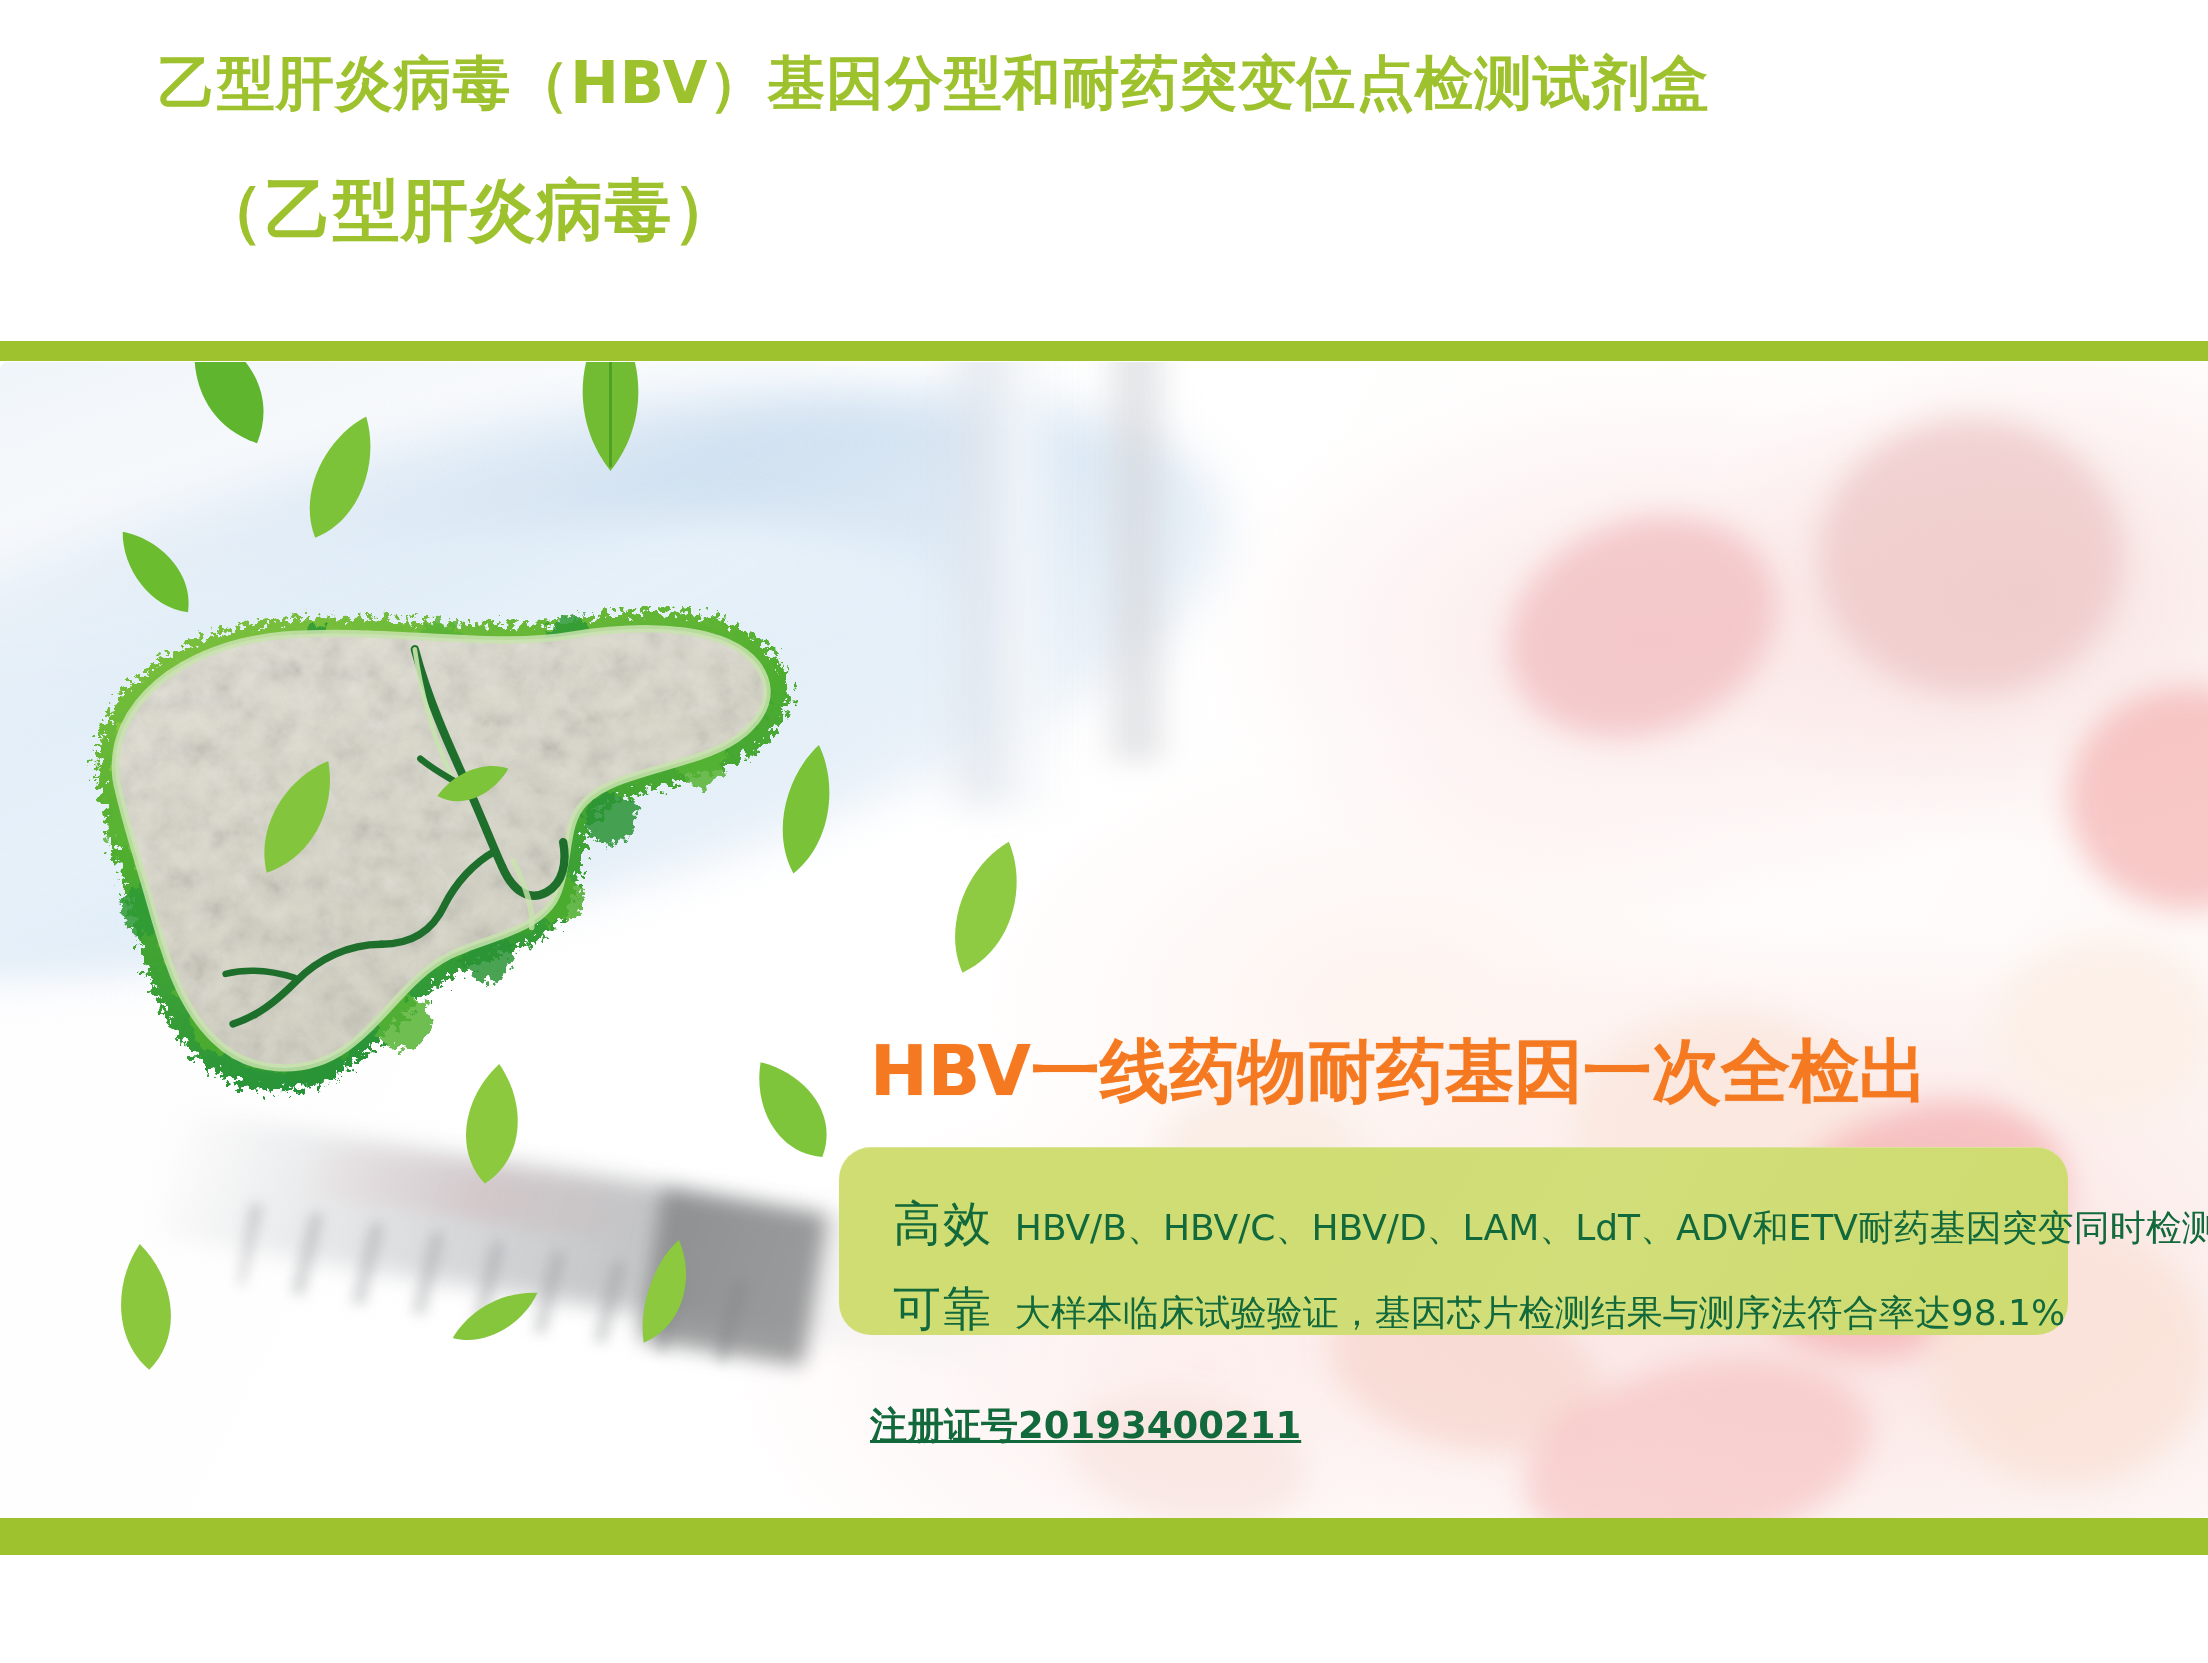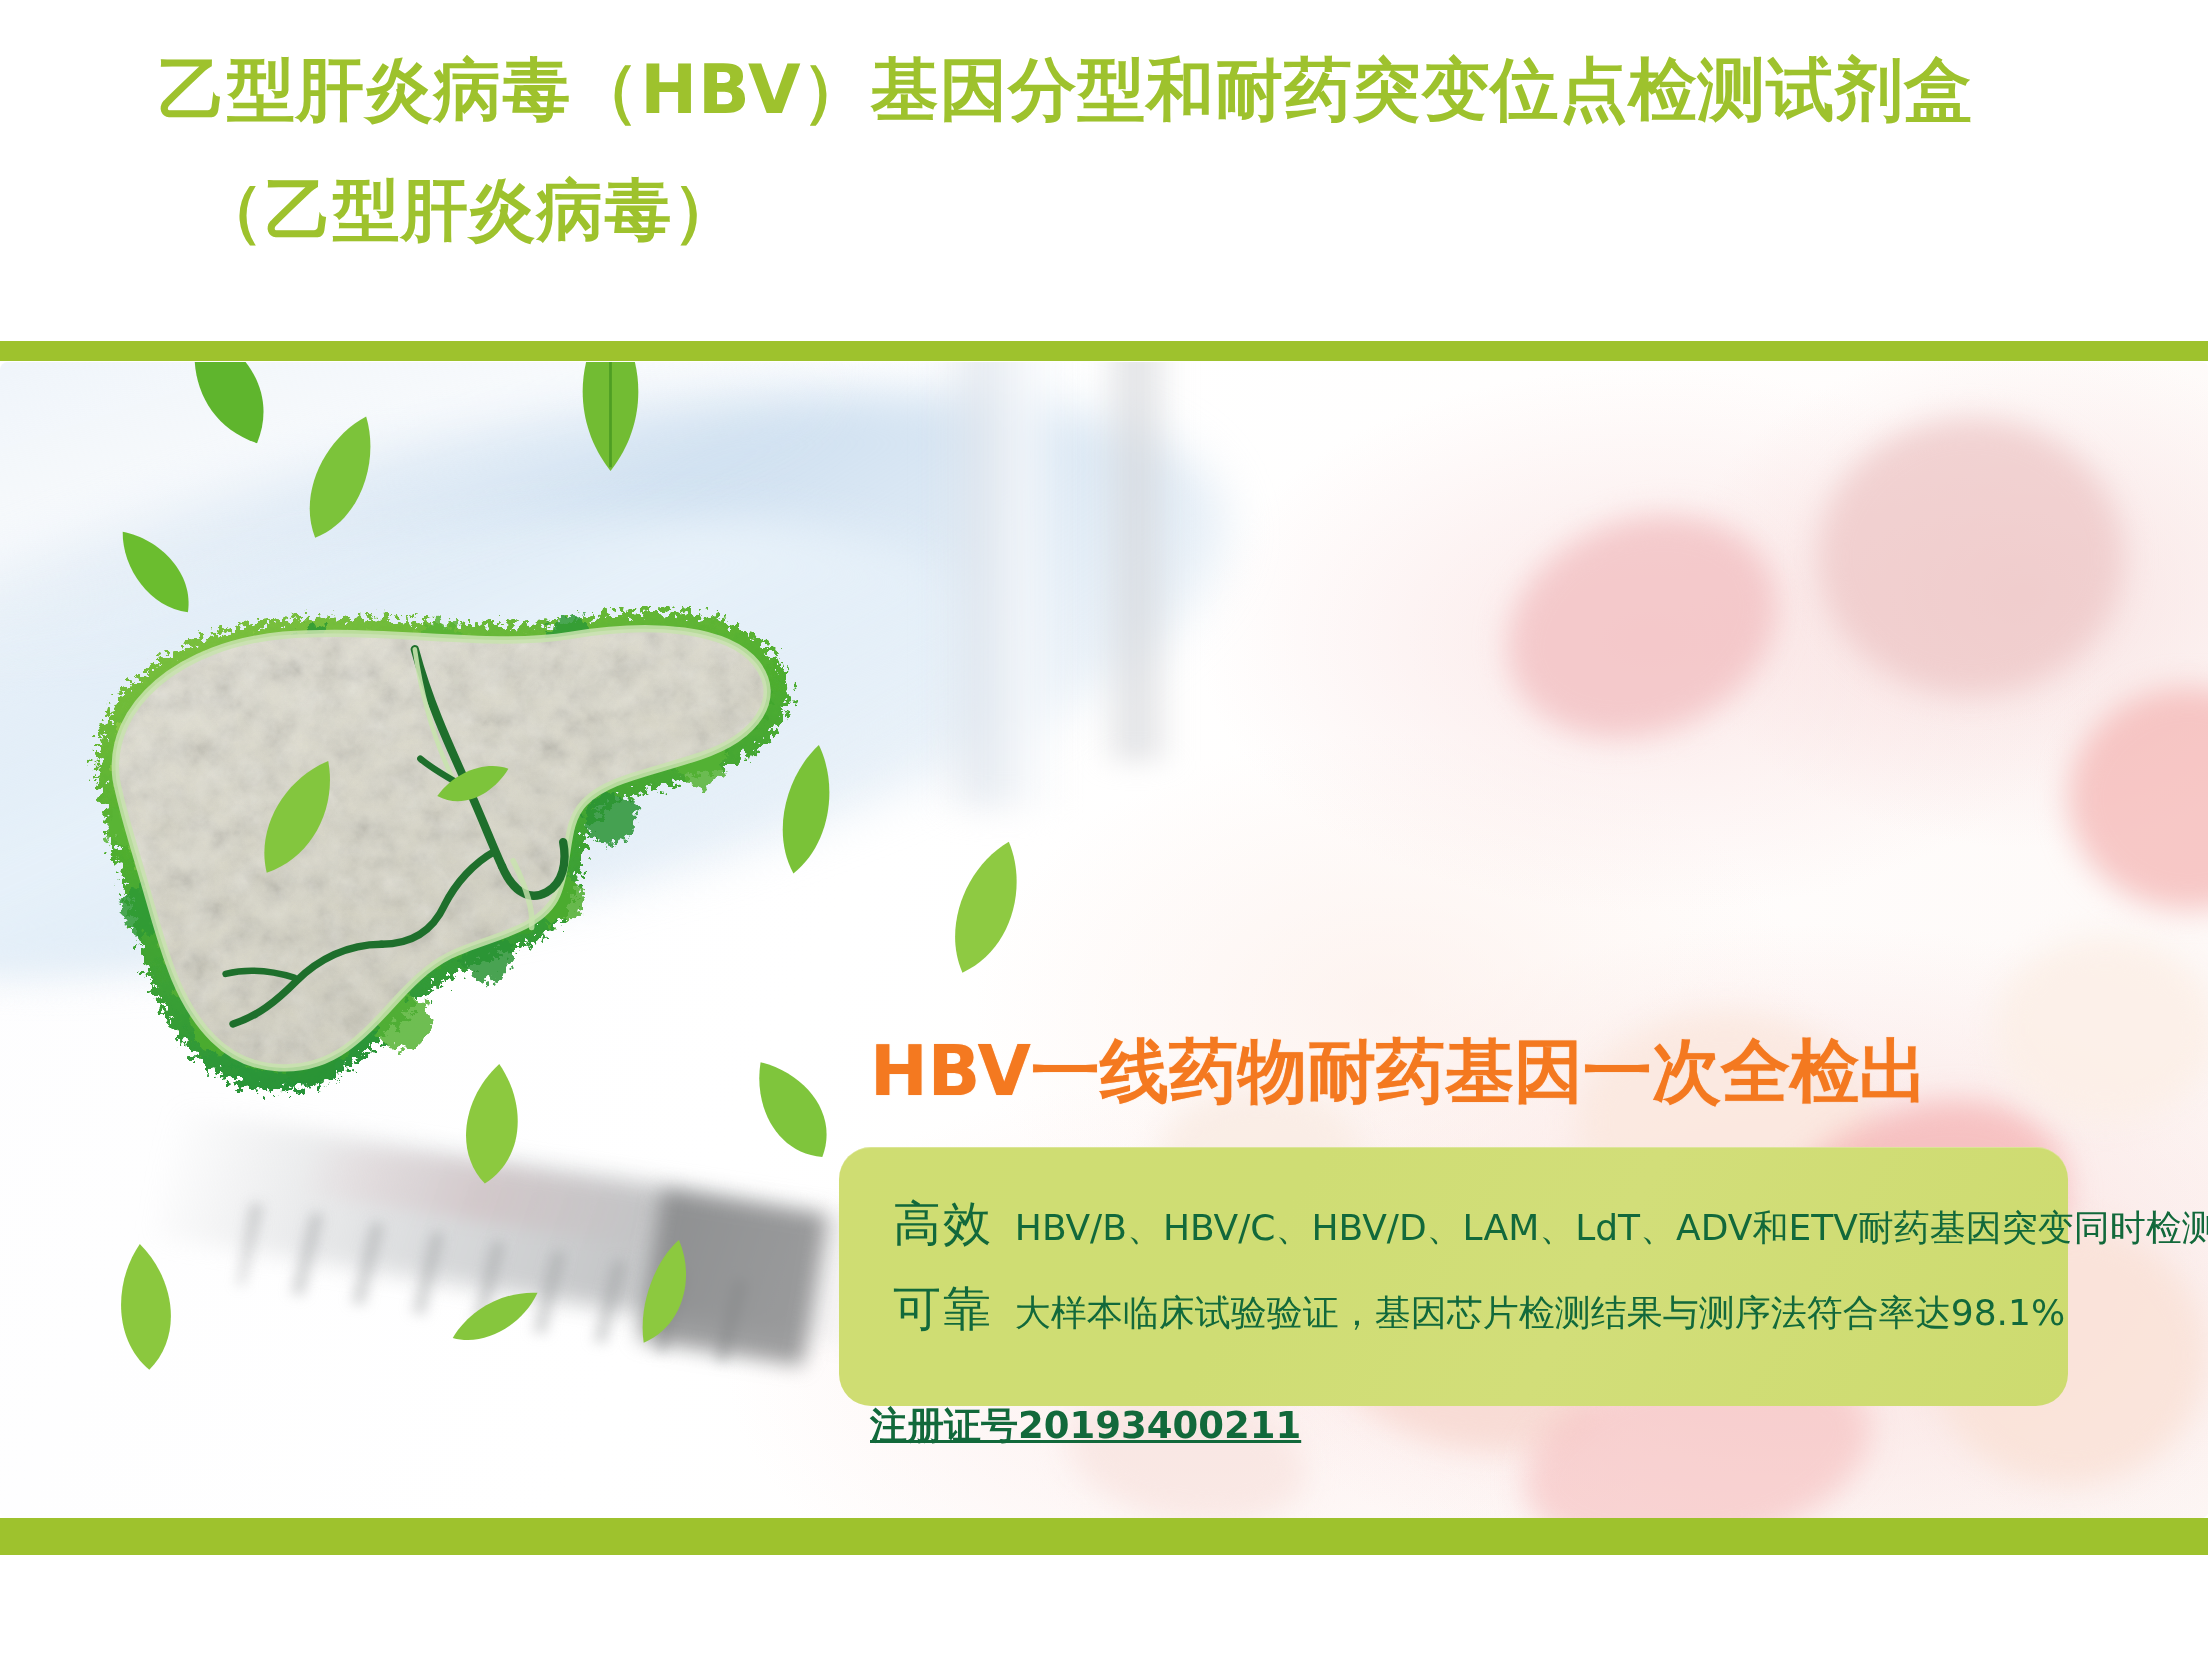--- a/index.html
+++ b/index.html
@@ -8,21 +8,21 @@
     font-family:"DejaVu Sans","Liberation Sans",sans-serif;
   }
 
   
   #header{position:absolute;left:0;top:0;width:2209px;height:341px;background:#ffffff;}
   .title-line{
     position:absolute;color:#9EC22D;font-weight:700;white-space:nowrap;
     font-family:"DejaVu Sans","Liberation Sans",sans-serif;
     letter-spacing:0.9px;
   }
-  #title-line-1{left:158px;top:45px;font-size:68px;}
+  #title-line-1{left:158px;top:45px;font-size:58px;}
   #title-line-2{left:197px;top:165px;font-size:67px;}
 
   
   .green-bar{position:absolute;left:0;width:2209px;background:#9EC22D;}
   #top-green-bar{top:341px;height:20.4px;}
   #bottom-green-bar{top:1518px;height:37px;}
 
   
   #hero{
     position:absolute;left:0;top:362px;width:2209px;height:1156px;
@@ -105,21 +105,21 @@
   .leaf{position:absolute;}
 
   
   #headline{
     position:absolute;left:870px;top:664px;
     font-size:69px;font-weight:700;color:#F47920;white-space:nowrap;
     letter-spacing:0px;
     text-shadow:0 0 0.9px rgba(244,121,32,.6);
   }
   #feature-box{
-    position:absolute;left:839px;top:785px;width:1229px;height:259px;
+    position:absolute;left:839px;top:785px;width:1229px;height:188px;
     border-radius:32px;
     background:linear-gradient(120deg,#cfdd72 0%,#cfdd74 35%,#d2de79 60%,#cddb6f 100%);
     box-shadow:0 0.9px 0 rgba(255,255,255,.25) inset;
   }
   .feature-row{position:absolute;left:0;width:100%;display:flex;align-items:baseline;}
   #feature-row-0{top:45px;}
   #feature-row-1{top:130px;}
   .feature-tag{
     margin-left:54px;font-size:48px;font-weight:400;color:#12693B;
     white-space:nowrap;letter-spacing:1.9px;

